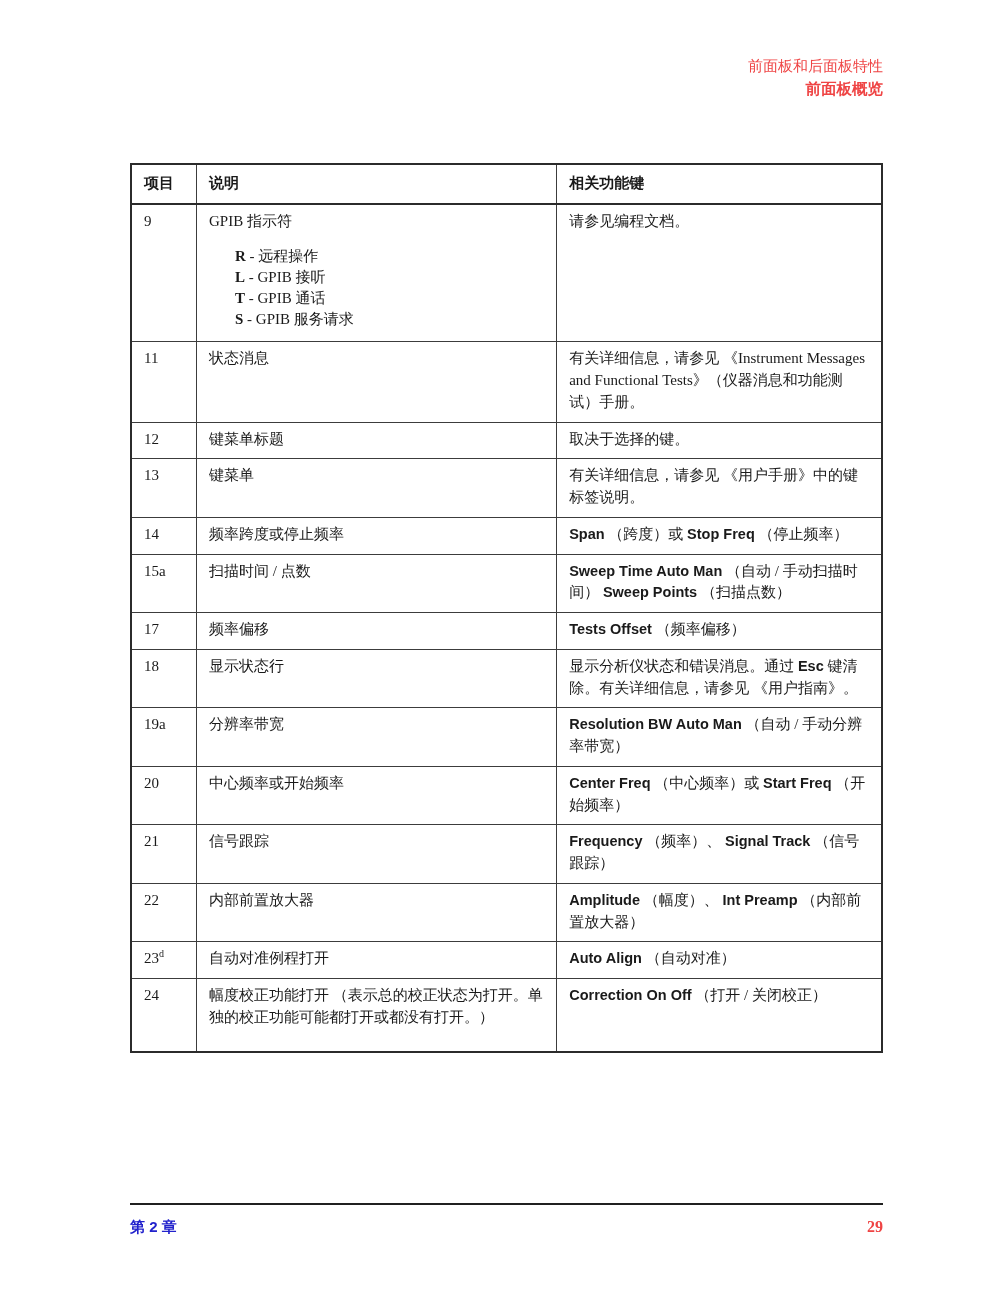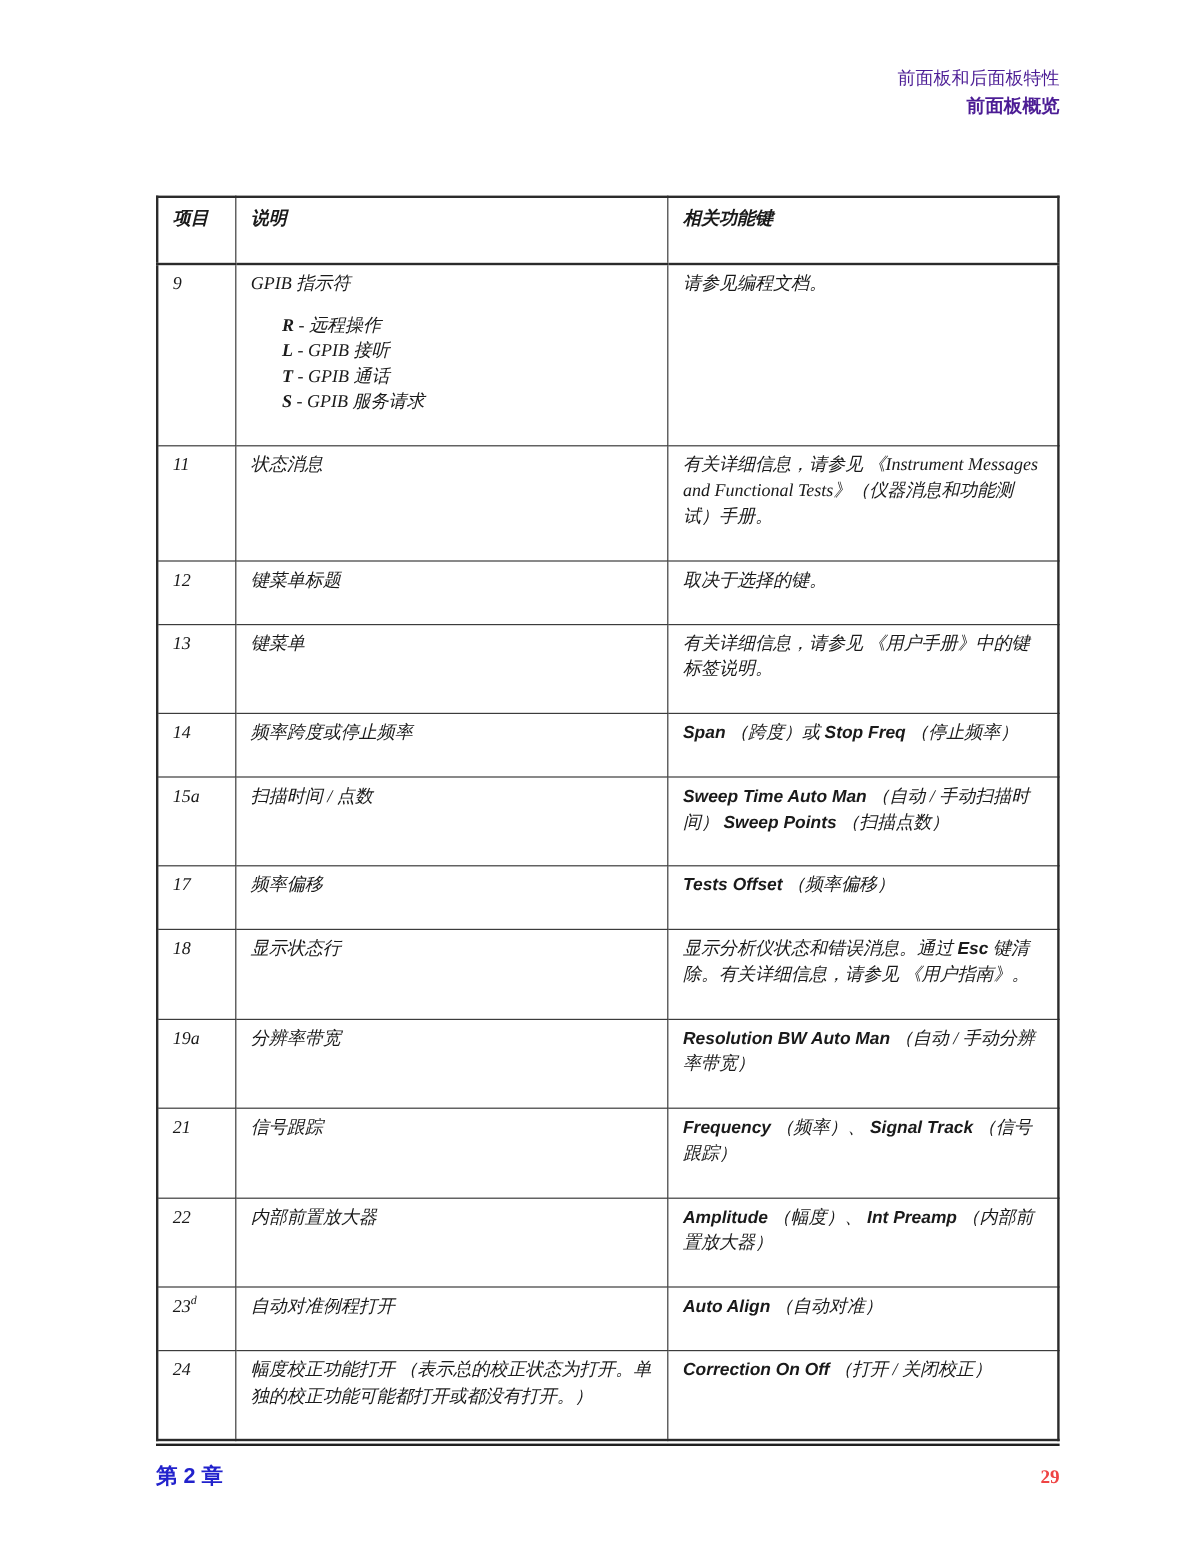--- a/index.html
+++ b/index.html
@@ -35,25 +35,24 @@
   table.annot {
     position:absolute; top:163px; left:130px;
     width:753px;
     border-collapse:collapse;
     border:2px solid #2b2b2b;
     table-layout:fixed;
   }
   table.annot th, table.annot td {
     border:1px solid #3c3c3c;
     vertical-align:top; text-align:left;
-    padding:6px 10px 24px 12px;
+    padding:6px 10px 8px 12px;
     font-size:15px; line-height:1.45;
     box-sizing:border-box;
     overflow:hidden;
-    font-style:italic;
   }
   table.annot thead th {
     border-bottom:2px solid #2b2b2b;
     font-weight:bold;
     height:39px;
     padding-top:8px;
   }
   .col-item  { width:62px; }
   .col-desc  { width:341px; }
   .col-keys  { width:308px; }
@@ -71,30 +70,30 @@
 
   
   .footer {
     position:absolute; top:1203px; left:130px; width:753px;
     border-top:2px solid #202020;
     padding-top:13px;
     display:flex; justify-content:space-between; align-items:baseline;
   }
   .footer .chapter {
     font-family:"Liberation Sans","DejaVu Sans",sans-serif;
-    font-weight:bold; font-size:18px;
+    font-weight:bold; font-size:15px;
   }
   .footer .pageno { font-weight:bold; font-size:16px; color:#ef4444; }
 </style>
 </head>
 <body>
 
 <div class="page">
 
-  <div class="running-header" style="color: #4c1d95;">
+  <div class="running-header" style="color: #ef4444;">
     <div class="line1">前面板和后面板特性</div>
     <div class="line2">前面板概览</div>
   </div>
 
 
   <table class="annot">
     <thead>
       <tr>
         <th class="col-item">项目</th>
         <th class="col-desc">说明</th>
@@ -145,20 +144,25 @@
         <tr style="height: 57px;">
           <td class="col-item"><span>18</span></td>
           <td class="col-desc"><span>显示状态行</span></td>
           <td class="col-keys"><span>显示分析仪状态和错误消息。通过 </span><span class="seg-b">Esc</span><span> 键清除。有关详细信息，请参见 《用户指南》。</span></td>
         </tr>
         <tr style="height: 55px;">
           <td class="col-item"><span>19a</span></td>
           <td class="col-desc"><span>分辨率带宽</span></td>
           <td class="col-keys"><span class="seg-b">Resolution BW Auto Man</span><span> （自动 / 手动分辨率带宽）</span></td>
         </tr>
+        <tr style="height: 55px;">
+          <td class="col-item"><span>20</span></td>
+          <td class="col-desc"><span>中心频率或开始频率</span></td>
+          <td class="col-keys"><span class="seg-b">Center Freq</span><span> （中心频率）或  </span><span class="seg-b">Start Freq</span><span> （开始频率）</span></td>
+        </tr>
         <tr style="height: 53px;">
           <td class="col-item"><span>21</span></td>
           <td class="col-desc"><span>信号跟踪</span></td>
           <td class="col-keys"><span class="seg-b">Frequency</span><span> （频率）、 </span><span class="seg-b">Signal Track</span><span> （信号跟踪）</span></td>
         </tr>
         <tr style="height: 53px;">
           <td class="col-item"><span>22</span></td>
           <td class="col-desc"><span>内部前置放大器</span></td>
           <td class="col-keys"><span class="seg-b">Amplitude</span><span> （幅度）、 </span><span class="seg-b">Int Preamp</span><span> （内部前置放大器）</span></td>
         </tr>

